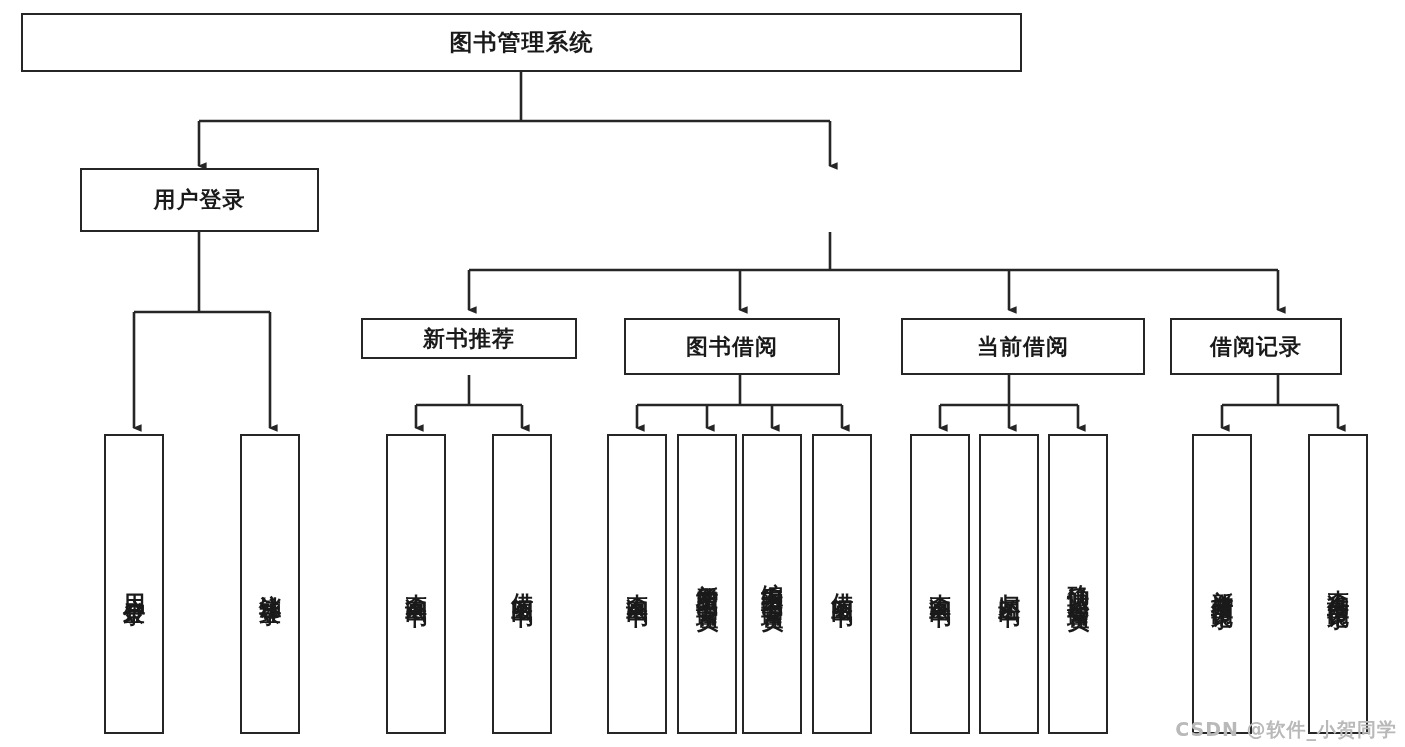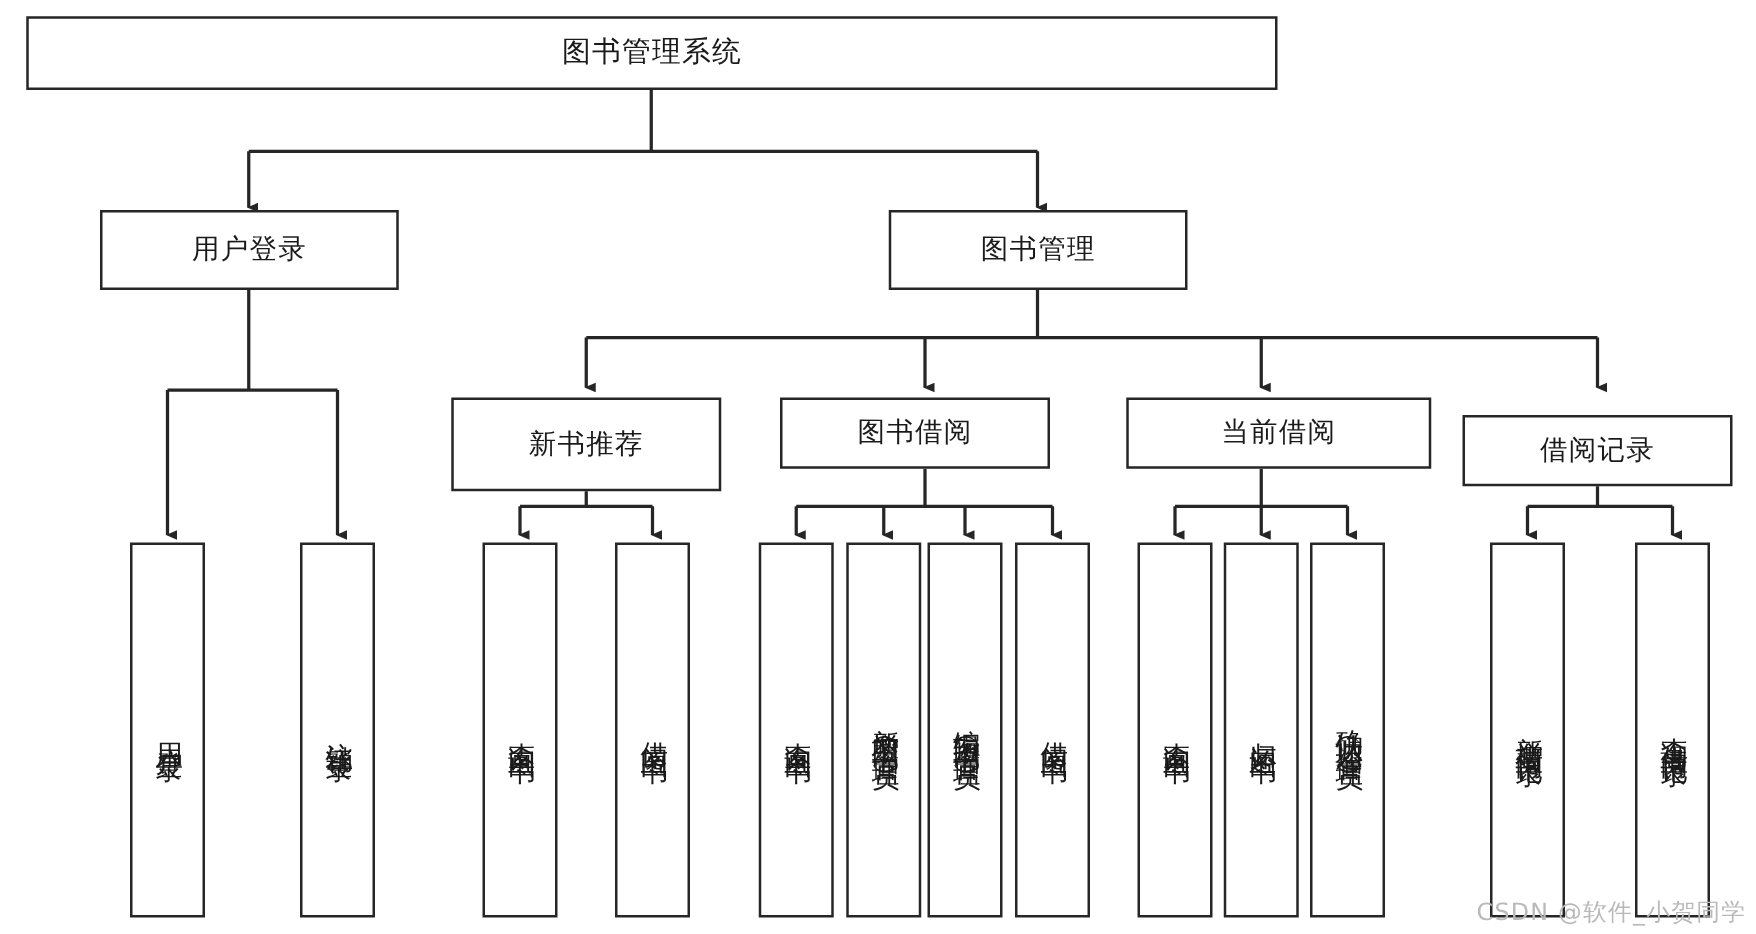--- a/index.html
+++ b/index.html
@@ -7,20 +7,21 @@
   body{
     font-family:"DejaVu Sans","Liberation Sans",sans-serif;
     color:#1a1a1a;
   }
   #canvas{
     position:relative;
     width:1405px;
     height:747px;
     background:#ffffff;
     overflow:hidden;
+    font-weight:bold;
   }
   svg.edges{
     position:absolute;
     left:0; top:0;
     width:1405px; height:747px;
     pointer-events:none;
   }
   .node{
     position:absolute;
     box-sizing:border-box;
@@ -126,34 +127,31 @@
     </g>
   </svg>
 
   <div class="node h root" style="left:21px;  top:13px;  width:1001px; height:59px;">
     <span class="lbl">图书管理系统</span>
   </div>
 
   <div class="node h" style="left:80px;  top:168px; width:239px; height:64px;">
     <span class="lbl">用户登录</span>
   </div>
-  <div class="node h" style="left:711px; top:168px; width:239px; height:64px;">
-    <span class="lbl">图书管理</span>
-  </div>
 
-  <div class="node h" style="left:361px;  top:318px; width:216px; height:75px;justify-content:center;">
+  <div class="node h" style="left:361px;  top:318px; width:216px; height:41px;justify-content:center;">
     <span class="lbl">新书推荐</span>
   </div>
   <div class="node h" style="left:624px;  top:318px; width:216px; height:57px;">
     <span class="lbl">图书借阅</span>
   </div>
   <div class="node h" style="left:901px;  top:318px; width:244px; height:57px;">
     <span class="lbl">当前借阅</span>
   </div>
-  <div class="node h" style="left:1170px; top:332px; width:216px; height:57px;text-align:center;">
+  <div class="node h" style="left:1170px; top:318px; width:172px; height:57px;text-align:center;">
     <span class="lbl">借阅记录</span>
   </div>
 
   <div class="node v" style="left:104px; top:434px; width:60px; height:300px;">
     <span class="lbl">用户登录</span>
   </div>
   <div class="node v" style="left:240px; top:434px; width:60px; height:300px;">
     <span class="lbl">注销登录</span>
   </div>
 

